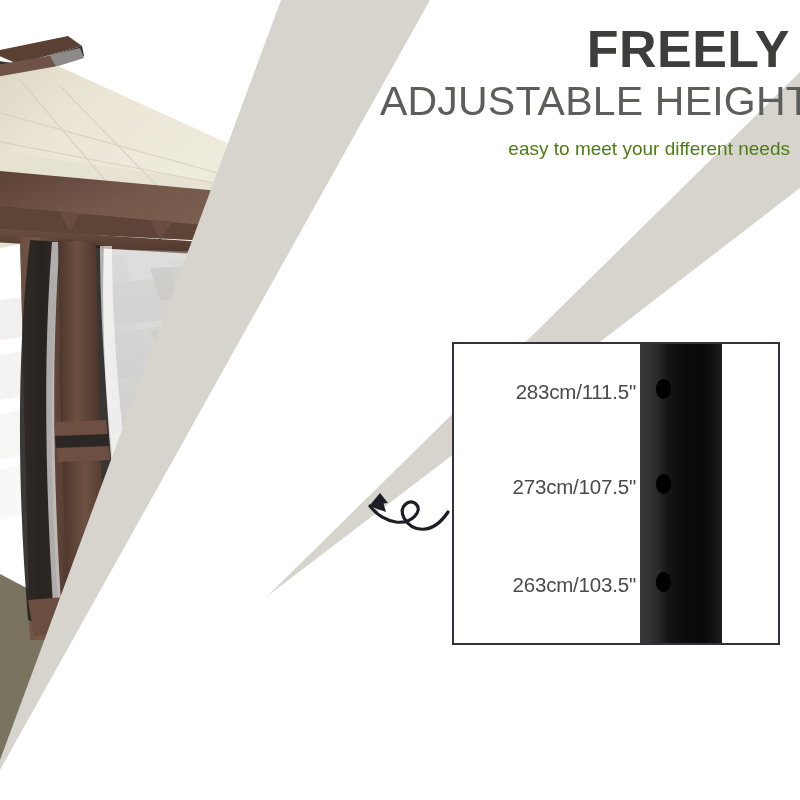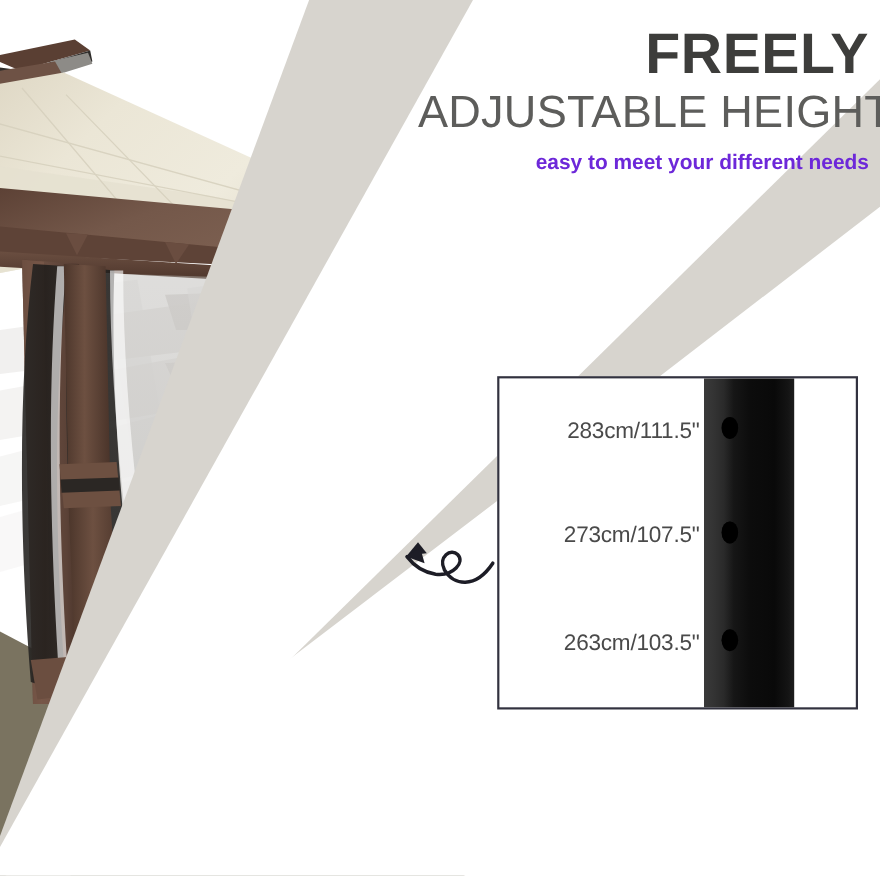--- a/index.html
+++ b/index.html
@@ -45,23 +45,23 @@
     font-weight: 400;
     font-size: 41px;
     letter-spacing: 0.2px;
     line-height: 1.12;
     color: #5d5d5b;
     margin: 2px 0 0 0;
     white-space: nowrap;
   }
   #headline-sub {
     font-family: "Liberation Sans", sans-serif;
-    font-weight: 700;
+    font-weight: 400;
     font-size: 19px;
-    color: #6d28d9;
+    color: #4d7c0f;
     margin: 13px 0 0 0;
     white-space: nowrap;
   }
   
   #feature-caption {
     position: absolute;
     left: 452px;
     top: 292px;
     font-family: "Liberation Sans", sans-serif;
     font-weight: 700;

